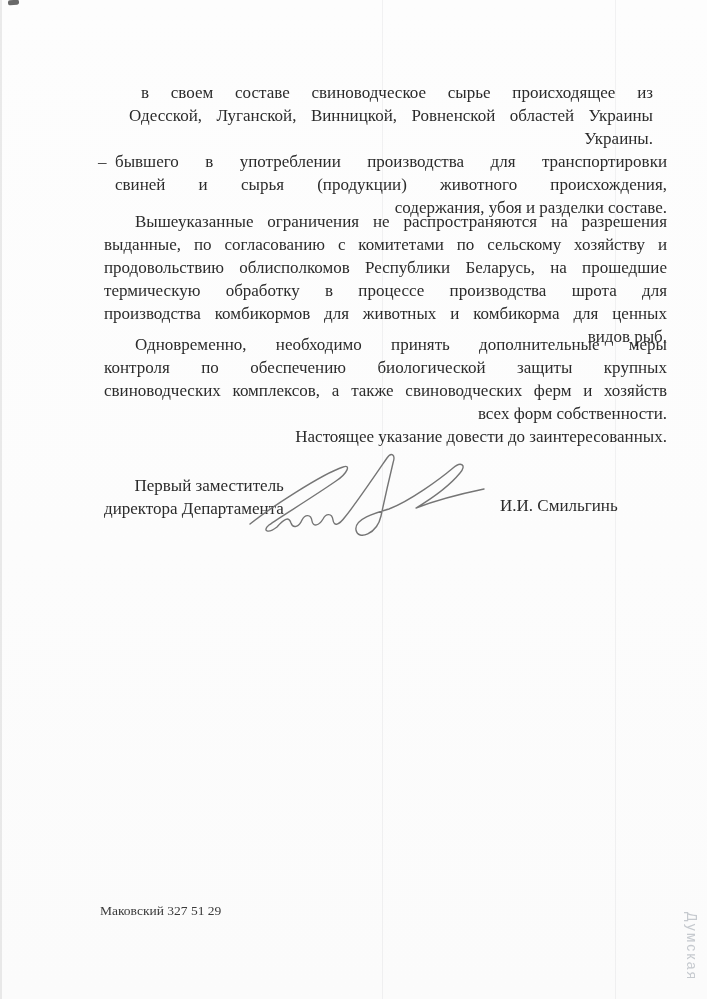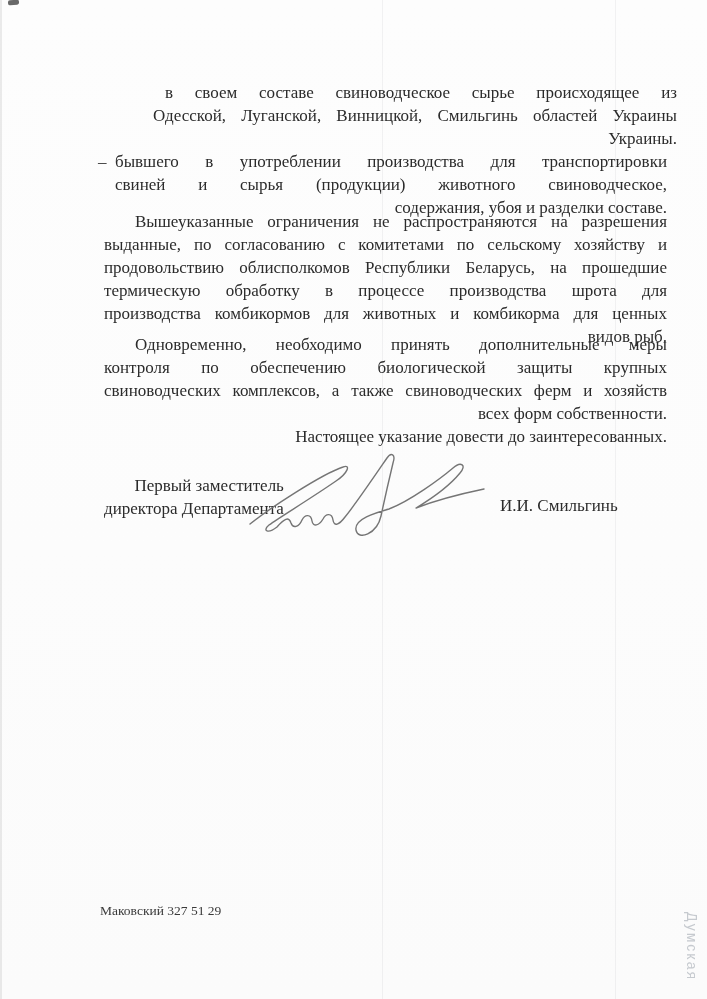--- a/index.html
+++ b/index.html
@@ -9,21 +9,21 @@
     height: 999px;
     background: linear-gradient(180deg, #fdfdfd 0%, #fcfcfc 55%, #fbfbfb 100%);
     font-family: "Liberation Serif", "DejaVu Serif", serif;
     color: #2b2b2b;
     overflow: hidden;
   }
   .line { font-size: 17px; line-height: 23px; white-space: nowrap; text-align: right; }
   .block .line { white-space: normal; }
   .block { position: absolute; font-size: 17px; line-height: 23px; }
   .j { text-align: justify; text-align-last: justify; }
-  .frag      { left: 153px; top: 81px;  width: 524px; }
+  .frag      { left: 129px; top: 81px;  width: 524px; }
   .frag .first { padding-left: 12px; }
   .item2     { left: 115px; top: 150px; width: 552px; }
   .item2 .marker { position: absolute; left: -17px; top: 0; }
   .p1        { left: 104px; top: 210px; width: 563px; }
   .p2        { left: 104px; top: 333px; width: 563px; }
   .p3        { left: 104px; top: 425px; width: 563px; }
   .indent    { text-indent: 31px; }
   .sig-title { left: 104px; top: 474px; }
   .sig-name  { left: 500px; top: 494px; white-space: nowrap; }
   .signature-svg { position: absolute; left: 238px; top: 446px; }
@@ -46,28 +46,28 @@
 
 <div id="page">
 
   <div class="scan-edge"></div>
   <div class="fold fold-a"></div>
   <div class="fold fold-b"></div>
   <div class="corner-mark"></div>
 
   <div class="block frag">
     <div class="line j first">в своем составе свиноводческое сырье происходящее из</div>
-    <div class="line j">Одесской, Луганской, Винницкой, Смильгинь областей Украины</div>
+    <div class="line j">Одесской, Луганской, Винницкой, Ровненской областей Украины</div>
     <div class="line">Украины.</div>
   </div>
 
   <div class="block item2">
     <span class="marker">–</span>
     <div class="line j">бывшего в употреблении производства для транспортировки</div>
-    <div class="line j">свиней и сырья (продукции) животного свиноводческое,</div>
+    <div class="line j">свиней и сырья (продукции) животного происхождения,</div>
     <div class="line">содержания, убоя и разделки составе.</div>
   </div>
 
   <div class="block p2">
     <div class="line j indent">Одновременно, необходимо принять дополнительные меры</div>
     <div class="line j">контроля по обеспечению биологической защиты крупных</div>
     <div class="line j">свиноводческих комплексов, а также свиноводческих ферм и хозяйств</div>
     <div class="line">всех форм собственности.</div>
   </div>
 

